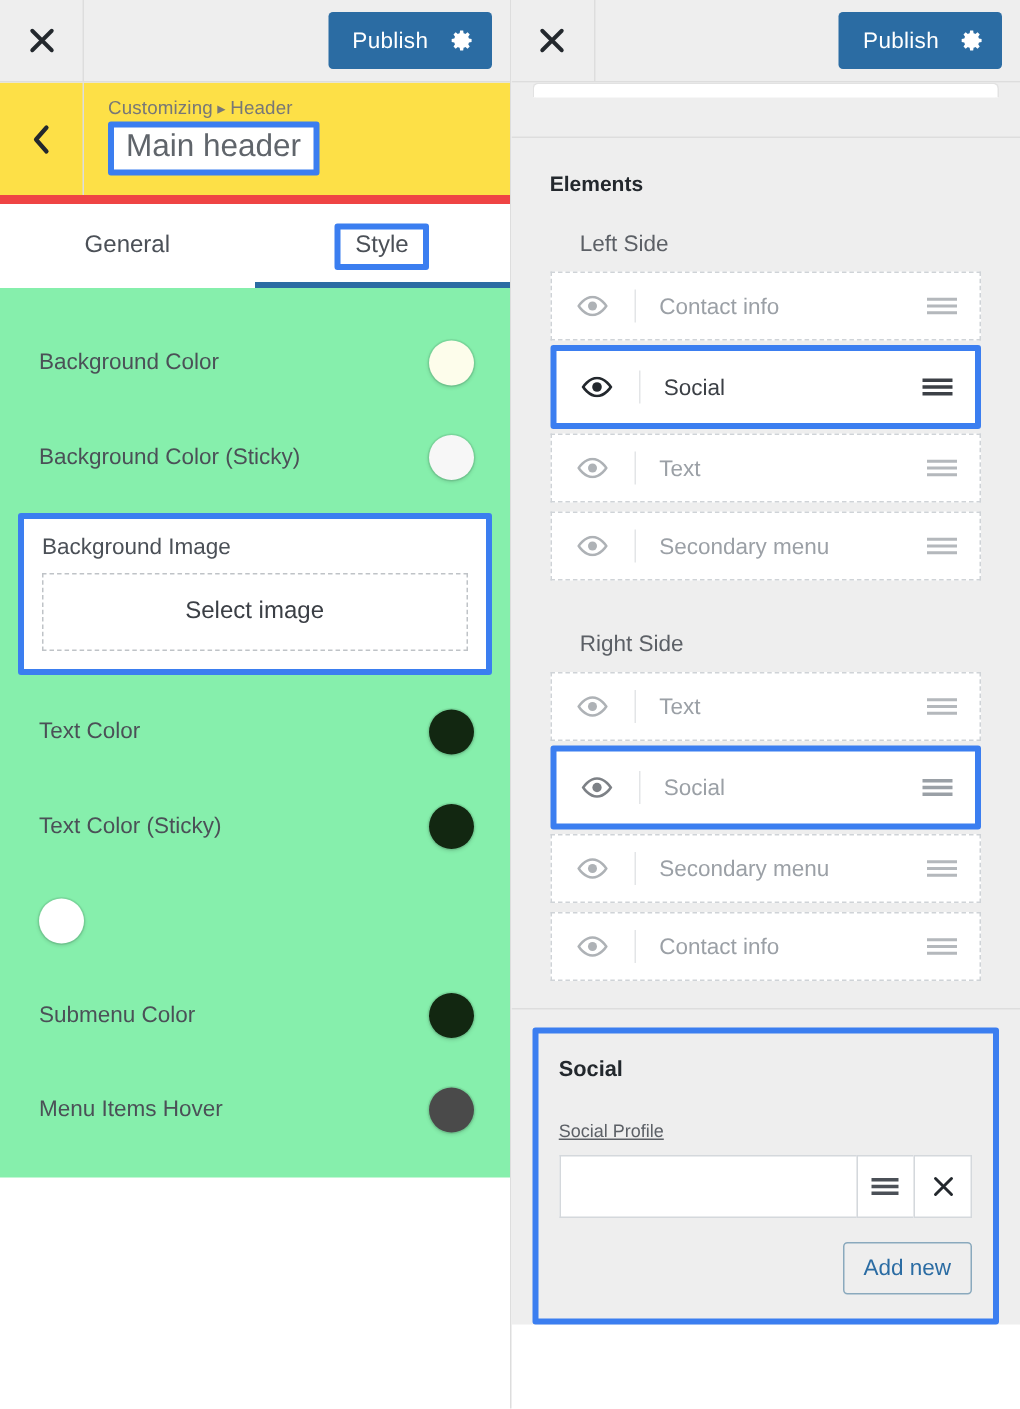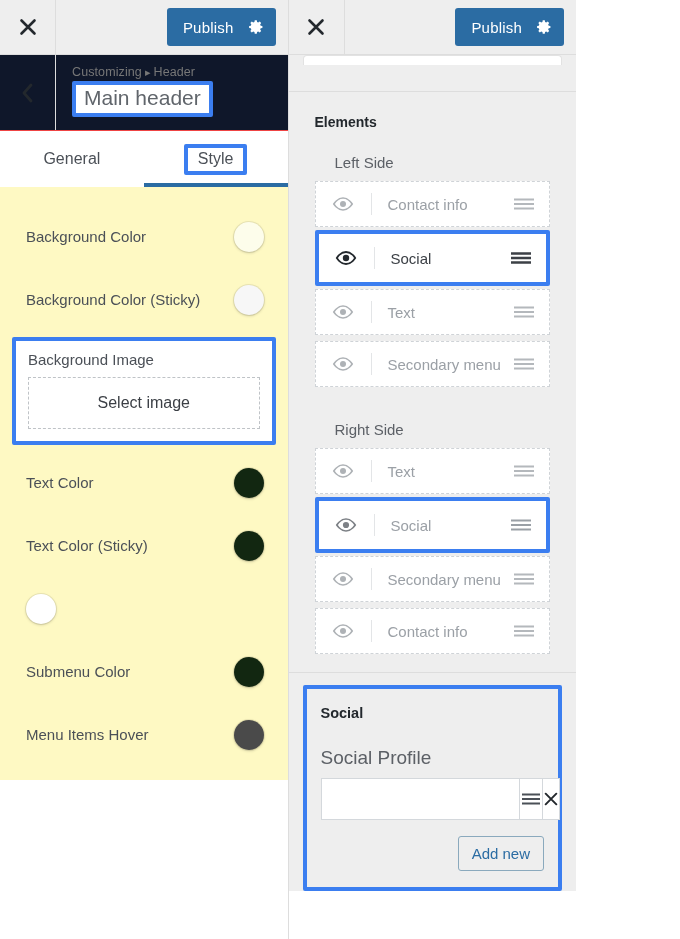--- a/index.html
+++ b/index.html
@@ -9,21 +9,21 @@
   }
   body {
     width: 680px;
     height: 939px;
     font-family: "Liberation Sans", sans-serif;
     overflow: hidden;
     position: relative;
   }
   .screen {
     position: relative;
-    width: 576px;
+    width: 680px;
     height: 939px;
     display: flex;
     background: #ffffff;
   }
 
   
   .panel {
     position: relative;
     width: 340px;
     height: 939px;
@@ -73,22 +73,22 @@
     cursor: pointer;
     letter-spacing: .2px;
   }
   .publish-btn .gear { display:flex; align-items:center; }
 
   
   .crumb-row {
     height: 75px;
     display: flex;
     align-items: stretch;
-    border-bottom: 1px solid #ef4444;
-    background: #0f172a;
+    border-bottom: 6px solid #ef4444;
+    background: #fde047;
   }
   .back-btn {
     width: 55px;
     display: flex;
     align-items: center;
     justify-content: center;
     border-right: 1px solid #dddddd;
     cursor: pointer;
   }
   .crumb-texts {
@@ -144,21 +144,21 @@
   }
   .tab-hl {
     border: 4px solid #3b7ef0;
     background: #fff;
     padding: 2px 10px 3px 10px;
     border-radius: 2px;
   }
 
   
   .style-body {
-    background: #fef9c3;
+    background: #86efac;
     padding: 18px 0 14px 0;
     min-height: 545px;
     box-sizing: border-box;
   }
   .setting-row {
     height: 63px;
     display: flex;
     align-items: center;
     padding: 0 24px 0 26px;
     box-sizing: border-box;
@@ -294,23 +294,24 @@
     border-radius: 2px;
     padding: 16px 14px 16px 14px;
   }
   .social-card-title {
     font-size: 14.5px;
     font-weight: bold;
     color: #23282d;
     margin-bottom: 26px;
   }
   .social-field-label {
-    font-size: 19px;
+    font-size: 12px;
     color: #5c6066;
     margin-bottom: 9px;
+    text-decoration: underline;
   }
   .social-input-row {
     display: flex;
     height: 42px;
   }
   .social-input {
     flex: 1;
     border: 1px solid #d4d8dc;
     border-right: none;
     background: #ffffff;

